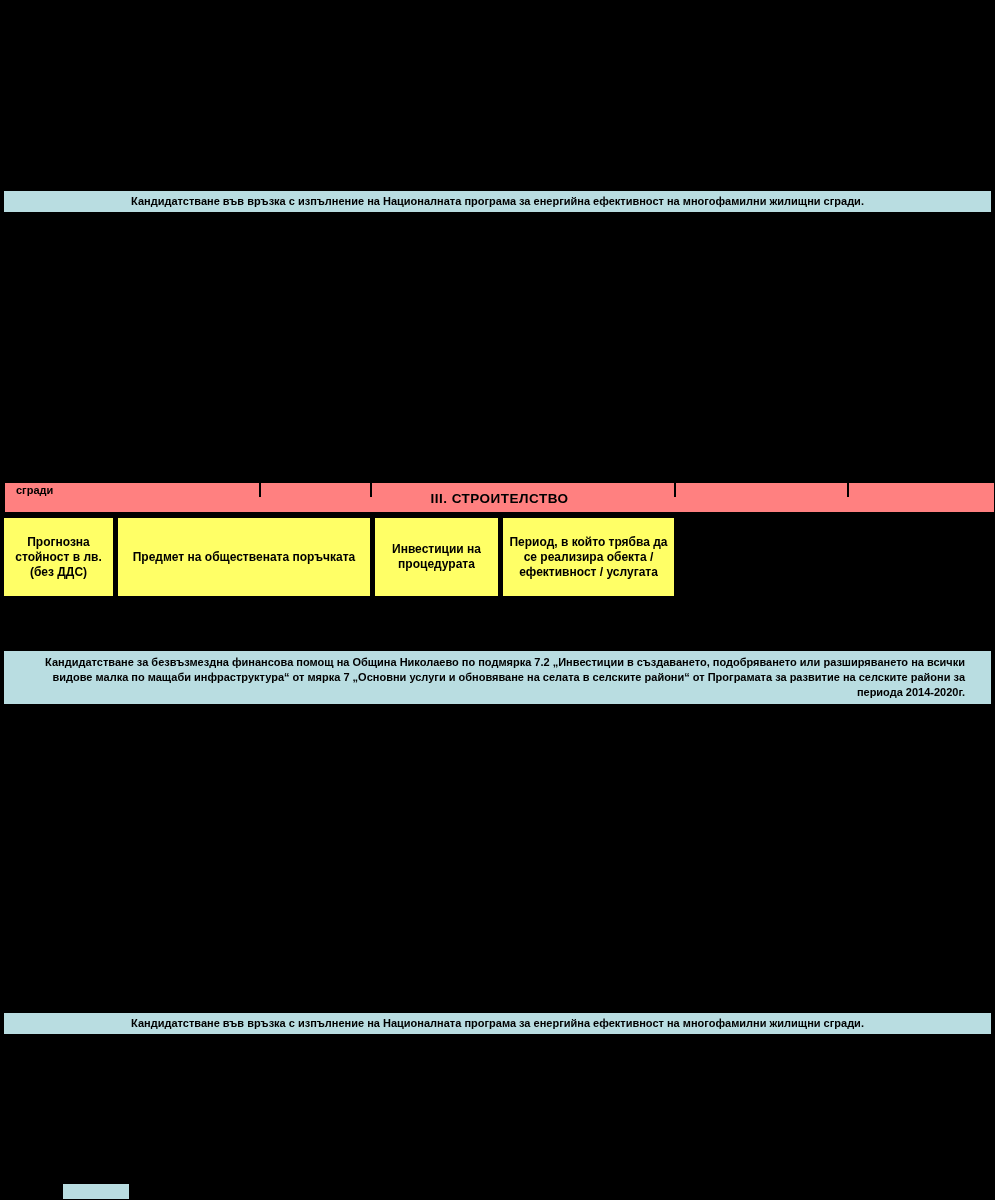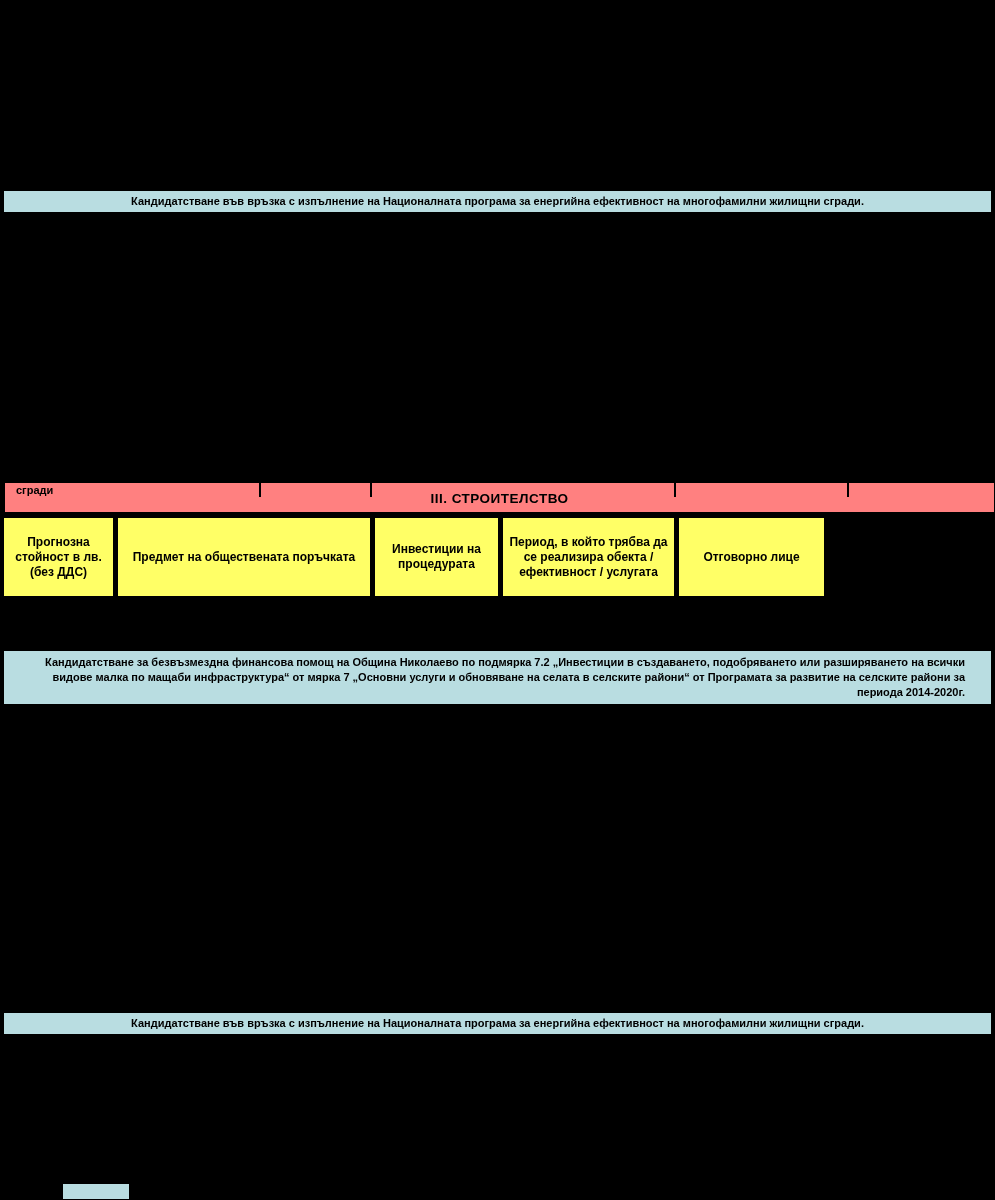--- a/index.html
+++ b/index.html
@@ -131,21 +131,20 @@
     <span class="col-divider d3"></span>
     <span class="col-divider d4"></span>
     <div class="section-title">III. СТРОИТЕЛСТВО</div>
   </div>
 
   <div class="header-row">
     <div class="header-cell c2">Прогнозна стойност в лв. (без ДДС)</div>
     <div class="header-cell c1">Предмет на обществената поръчката</div>
     <div class="header-cell c4">Инвестиции на процедурата</div>
     <div class="header-cell c5">Период, в който трябва да се реализира обекта / ефективност / услугата</div>
-    <div class="header-cell c6">Отговорно лице</div>
   </div>
 
   <div class="banner banner-middle">
     <span>Кандидатстване за безвъзмездна финансова помощ на Община Николаево по подмярка 7.2 „Инвестиции в създаването, подобряването или разширяването на всички видове малка по мащаби инфраструктура“ от мярка 7 „Основни услуги и обновяване на селата в селските райони“ от Програмата за развитие на селските райони за периода 2014-2020г.</span>
   </div>
 
   <div class="banner banner-bottom">
     <span>Кандидатстване във връзка с изпълнение на Националната програма за енергийна ефективност на многофамилни жилищни сгради.</span>
   </div>
 

